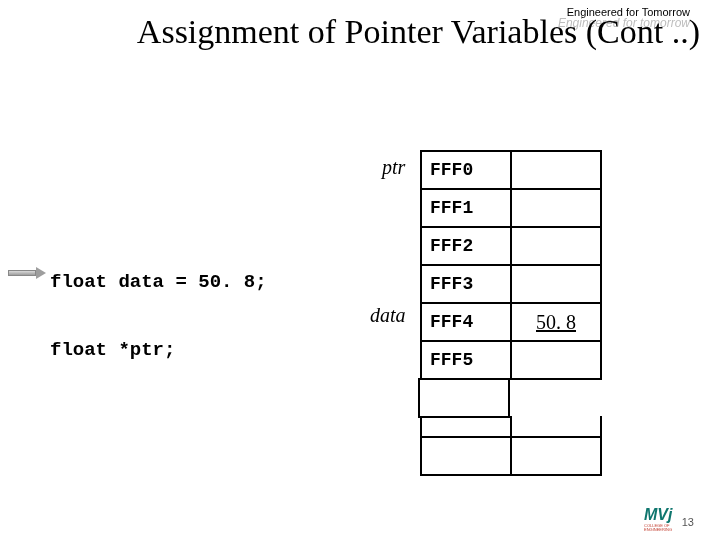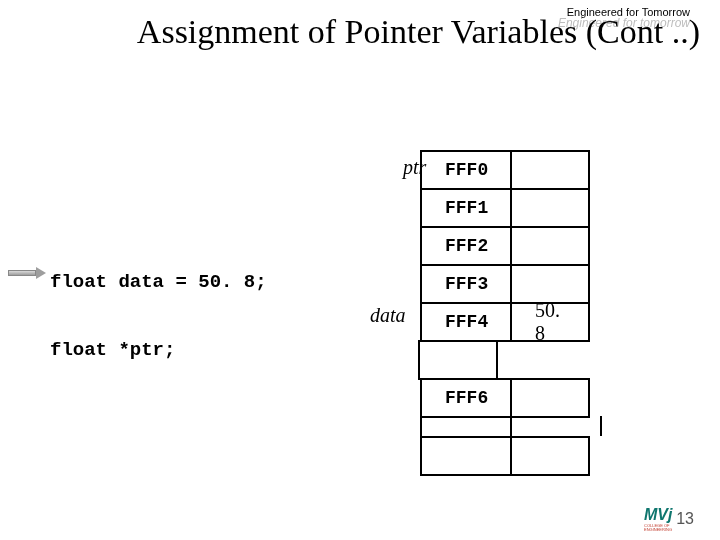--- a/index.html
+++ b/index.html
@@ -73,59 +73,60 @@
   .mem {
     position: absolute;
     left: 420px;
     top: 150px;
   }
   .label-ptr, .label-data {
     position: absolute;
     font-style: italic;
     font-size: 20px;
   }
-  .label-ptr { left: 382px; top: 156px; margin-left: 21px; }
+  .label-ptr { left: 382px; top: 156px; }
   .label-data { left: 370px; top: 304px; }
   .mem-row {
     display: flex;
     height: 38px;
   }
   .addr-cell, .val-cell {
     border: 2px solid #000;
     margin-bottom: -2px;
     display: flex;
     align-items: center;
-    padding: 0 23px;
+    padding: 0 8px;
   }
   .addr-cell {
     width: 92px;
     font-family: "Courier New", monospace;
     font-weight: bold;
     font-size: 18px;
   }
   .val-cell {
-    width: 80px;
+    width: 92px;
     margin-left: -2px;
     font-size: 20px;
     justify-content: center;
+    text-decoration: underline;
   }
   .gap-row { height: 20px; display: flex; }
   .gap-cell {
     width: 92px;
     border-left: 2px solid #000;
     border-right: 2px solid #000;
     margin-left: -2px;
   }
   .gap-cell:first-child { margin-left: 0; }
   .page-num {
     position: absolute;
     right: 26px;
     bottom: 12px;
     font-family: Arial, sans-serif;
-    font-size: 16px;
+    font-size: 11px;
     color: #555;
   }
   .logo {
     position: absolute;
     right: 22px;
     bottom: 6px;
     width: 54px;
     height: 28px;
     font-family: Arial, sans-serif;
   }
@@ -177,24 +178,24 @@
   </div>
   <div class="mem-row">
     <div class="addr-cell">FFF3</div>
     <div class="val-cell"></div>
   </div>
   <div class="mem-row">
     <div class="addr-cell">FFF4</div>
     <div class="val-cell">50. 8</div>
   </div>
   <div class="mem-row">
-    <div class="val-cell"></div>
-  </div>
-  <div class="mem-row">
-    <div class="addr-cell">FFF6</div>
+    <div class="addr-cell">FFF5</div>
+    <div class="val-cell"></div>
+  </div>
+  <div class="mem-row">
     <div class="val-cell"></div>
   </div>
   <div class="gap-row">
     <div class="gap-cell"></div>
     <div class="gap-cell"></div>
   </div>
   <div class="mem-row">
     <div class="addr-cell"></div>
     <div class="val-cell"></div>
   </div>

